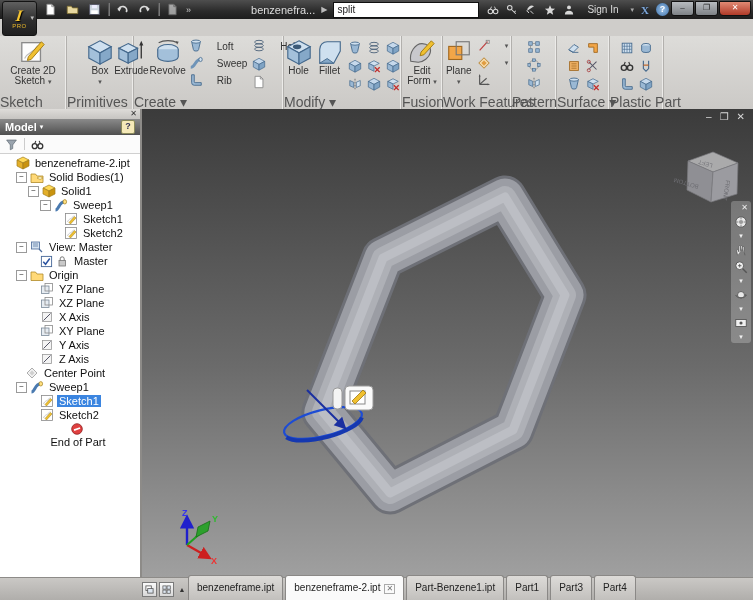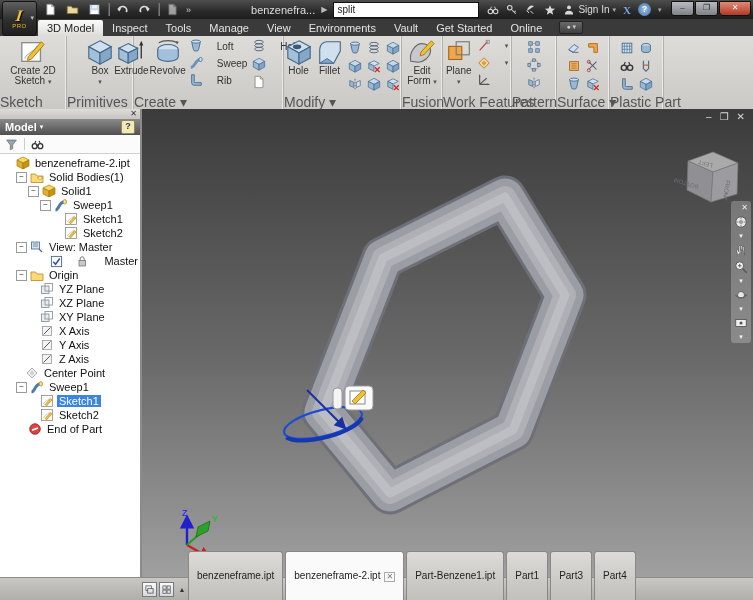--- a/index.html
+++ b/index.html
@@ -18,21 +18,21 @@
   .appbtn .car{position:absolute;right:2px;top:12px;color:#bbb;font-size:7px;}
   .qat{display:flex;align-items:center;gap:5px;margin-left:42px;}
   .qbtn{width:17px;height:15px;display:flex;align-items:center;justify-content:center;border-radius:2px;cursor:pointer;}
   .qbtn svg{width:13px;height:13px;}
   .qsep{width:1px;height:13px;background:#555;box-shadow:1px 0 0 #777;}
   .doctitle{color:#ddd;font-size:11px;margin-left:60px;white-space:nowrap;}
   .playcar{color:#bbb;font-size:8px;margin-left:6px;cursor:pointer;}
   .searchbox{margin-left:6px;width:138px;height:14px;border:1px solid #101010;background:#fff;
     font-size:10px;padding:0 3px;color:#222;}
   .infocenter{display:flex;align-items:center;gap:7px;margin-left:8px;color:#ccc;}
-  .icbtn{display:flex;align-items:center;gap:3px;cursor:pointer;}
+  .icbtn{display:flex;align-items:center;gap:12px;cursor:pointer;}
   .icbtn svg{width:12px;height:12px;}
   .signin{font-size:10px;color:#ddd;}
   .xchg{font:bold 11px "Liberation Serif",serif;color:#7ea6d8;text-shadow:0 0 2px #123;cursor:pointer;}
   .helpq{width:13px;height:13px;border-radius:50%;background:radial-gradient(#9fc4e8,#3a6ea8);
     color:#fff;font-size:9px;font-weight:bold;text-align:center;line-height:13px;cursor:pointer;}
   .winbtns{position:absolute;right:2px;top:1px;display:flex;gap:1px;}
   .wbtn{width:21px;height:13px;border:1px solid #111;border-radius:0 0 3px 3px;
     background:linear-gradient(#b8bcc0,#7e8286);color:#222;font-size:8px;line-height:11px;text-align:center;cursor:pointer;}
   .wbtn.close{width:30px;background:linear-gradient(#e08a74,#b03a28);color:#fff;border-radius:0 0 4px 4px;}
   
@@ -93,21 +93,21 @@
   .navbar .ncar{color:#f0f0f0;font-size:7px;cursor:pointer;}
   
   .doctabs{position:absolute;left:0;right:0;bottom:0;height:22px;background:linear-gradient(#cac8c5,#b0aeab);
     border-top:1px solid #8d8b88;display:flex;align-items:flex-end;padding-left:142px;z-index:5;}
   .dtools{position:absolute;left:142px;bottom:3px;display:flex;align-items:center;gap:2px;}
   .dtbtn{width:13px;height:13px;border:1px solid #7a7a7a;background:linear-gradient(#fafafa,#d8d8d8);
     display:flex;align-items:center;justify-content:center;cursor:pointer;}
   .dtbtn svg{width:9px;height:9px;}
   .dtup{font-size:7px;color:#333;width:12px;text-align:center;cursor:pointer;}
   .dtabs{display:flex;align-items:flex-end;margin-left:46px;gap:2px;}
-  .dtab{height:16px;padding:16px 8px;font-size:10px;color:#222;line-height:16px;
+  .dtab{height:16px;padding:4px 8px;font-size:10px;color:#222;line-height:16px;
     background:linear-gradient(#dddbd8,#c2c0bd);border:1px solid #8a8886;border-bottom:none;
     border-radius:3px 3px 0 0;white-space:nowrap;cursor:pointer;}
   .dtab.active{background:#fafafa;font-weight:normal;}
   .dtab .tx{font-size:8px;color:#777;margin-left:4px;border:1px solid #aaa;padding:0 1px;line-height:8px;display:inline-block;}
 </style>
 </head>
 <body>
 
 <svg width="0" height="0" style="position:absolute">
   <defs>
@@ -420,34 +420,20 @@
       <div class="wbtn close">✕</div>
     </div>
   </div>
 
   <div class="appbtn">
     <span class="ilogo">I</span>
     <span class="pro">PRO</span>
     <span class="car">▾</span>
   </div>
 
-  <div class="tabrow">
-    <div id="ribbonTabs" style="display:flex;align-items:flex-end;">
-        <div class="rtab active">3D Model</div>
-        <div class="rtab">Inspect</div>
-        <div class="rtab">Tools</div>
-        <div class="rtab">Manage</div>
-        <div class="rtab">View</div>
-        <div class="rtab">Environments</div>
-        <div class="rtab">Vault</div>
-        <div class="rtab">Get Started</div>
-        <div class="rtab">Online</div>
-      </div>
-    <div class="uistyle">● ▾</div>
-  </div>
 
   <div class="ribbon">
 
     <div class="panel" style="width:66px">
       <div class="pbody">
         <div class="bigbtn" style="width:60px">
           <svg class="bicon">
               <use href="#sy-pencil"></use>
             </svg>
           <div class="blabel"><span>Create 2D Sketch</span> <span class="car">▾</span></div>
@@ -807,21 +793,21 @@
         </div>
         <div class="trow" style="padding-left: 16px;">
           <span class="exp">−</span>
           <span class="ticon"><svg viewBox="0 0 14 14">
               <rect x="1.5" y="2" width="8" height="7" fill="#d5e2f0" stroke="#4a6a9a" stroke-width=".8"></rect>
               <path d="M3,4 h5 M3,6 h5" stroke="#4a6a9a" stroke-width=".7"></path>
               <path d="M9,9 l3,3" stroke="#4a6a9a" stroke-width="1.2"></path>
             </svg></span>
           <span class="lbl">View: Master</span>
         </div>
-        <div class="trow" style="padding-left: 28px; justify-content: space-between;">
+        <div class="trow" style="padding-left: 28px;">
           <span class="noexp"></span>
           <span class="tcheck"><svg viewBox="0 0 14 14">
               <rect x="1.5" y="1.5" width="11" height="11" fill="#fff" stroke="#4a6a9a" stroke-width="1"></rect>
               <path d="M3.5,7.2 L6,10 L10.5,3.8" fill="none" stroke="#2a52a0" stroke-width="1.6"></path>
             </svg></span>
           <span class="ticon"><svg viewBox="0 0 14 14">
               <rect x="4" y="6.5" width="6.5" height="5.5" fill="#c9c9c9" stroke="#777" stroke-width=".8"></rect>
               <path d="M5.2,6.5 V4.8 a2,2 0 0 1 4,0 V6.5" fill="none" stroke="#777" stroke-width="1"></path>
             </svg></span>
           <span class="lbl">Master</span>
@@ -845,32 +831,32 @@
           <span class="noexp"></span>
           <span class="ticon"><svg viewBox="0 0 14 14">
               <rect x="1.5" y="4" width="7.5" height="7.5" fill="#e6ecf2" stroke="#7a8a9a" stroke-width=".8"></rect>
               <rect x="5" y="1.5" width="7.5" height="7.5" fill="none" stroke="#8a8a8a" stroke-width=".8"></rect>
             </svg></span>
           <span class="lbl">XZ Plane</span>
         </div>
         <div class="trow" style="padding-left: 28px;">
           <span class="noexp"></span>
           <span class="ticon"><svg viewBox="0 0 14 14">
+              <rect x="2.5" y="2.5" width="9" height="9" fill="#f4f4f4" stroke="#9a9a9a" stroke-width=".8"></rect>
+              <path d="M3.5,10.5 L10.5,3.5" stroke="#556" stroke-width="1"></path>
+            </svg></span>
+          <span class="lbl">X Axis</span>
+        </div>
+        <div class="trow" style="padding-left: 28px;">
+          <span class="noexp"></span>
+          <span class="ticon"><svg viewBox="0 0 14 14">
               <rect x="1.5" y="4" width="7.5" height="7.5" fill="#e6ecf2" stroke="#7a8a9a" stroke-width=".8"></rect>
               <rect x="5" y="1.5" width="7.5" height="7.5" fill="none" stroke="#8a8a8a" stroke-width=".8"></rect>
             </svg></span>
           <span class="lbl">XY Plane</span>
-        </div>
-        <div class="trow" style="padding-left: 28px;">
-          <span class="noexp"></span>
-          <span class="ticon"><svg viewBox="0 0 14 14">
-              <rect x="2.5" y="2.5" width="9" height="9" fill="#f4f4f4" stroke="#9a9a9a" stroke-width=".8"></rect>
-              <path d="M3.5,10.5 L10.5,3.5" stroke="#556" stroke-width="1"></path>
-            </svg></span>
-          <span class="lbl">X Axis</span>
         </div>
         <div class="trow" style="padding-left: 28px;">
           <span class="noexp"></span>
           <span class="ticon"><svg viewBox="0 0 14 14">
               <rect x="2.5" y="2.5" width="9" height="9" fill="#f4f4f4" stroke="#9a9a9a" stroke-width=".8"></rect>
               <path d="M3.5,10.5 L10.5,3.5" stroke="#556" stroke-width="1"></path>
             </svg></span>
           <span class="lbl">Y Axis</span>
         </div>
         <div class="trow" style="padding-left: 28px;">
@@ -908,21 +894,21 @@
         </div>
         <div class="trow" style="padding-left: 28px;">
           <span class="noexp"></span>
           <span class="ticon"><svg viewBox="0 0 14 14">
               <rect x="1.5" y="1.5" width="11" height="11" fill="#fff" stroke="#8a8a8a" stroke-width=".8"></rect>
               <path d="M3.5,10 C5,6 7,8 10,3.5" fill="none" stroke="#bbb" stroke-width=".8"></path>
               <path d="M5,10.5 L10.5,4.5 L12,6 L6.5,12 Z" fill="#f0c030" stroke="#9a7a10" stroke-width=".5"></path>
             </svg></span>
           <span class="lbl">Sketch2</span>
         </div>
-        <div class="trow" style="padding-left: 16px;">
+        <div class="trow" style="padding-left: 16px; flex-direction: column;">
           <span class="noexp"></span>
           <span class="ticon"><svg viewBox="0 0 14 14">
               <circle cx="7" cy="7" r="5.3" fill="#e04040" stroke="#8f1f1f" stroke-width=".8"></circle>
               <rect x="3.8" y="6.2" width="6.4" height="1.8" fill="#fff" transform="rotate(-20 7 7)"></rect>
             </svg></span>
           <span class="lbl">End of Part</span>
         </div>
       </div>
   </div>
 

